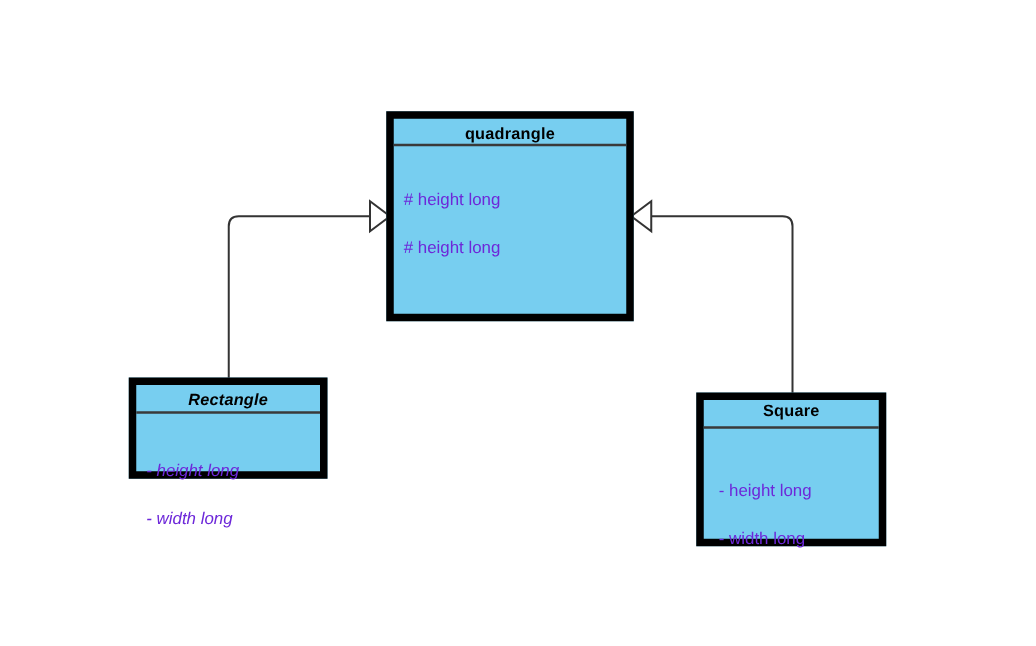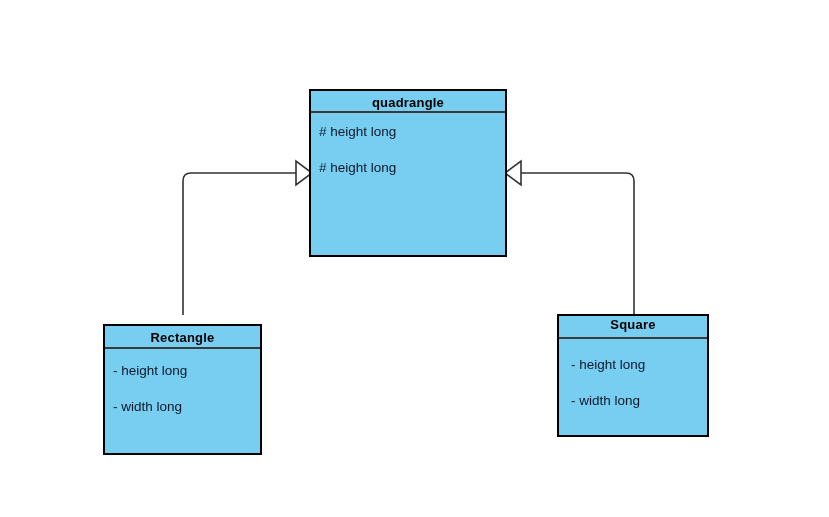--- a/index.html
+++ b/index.html
@@ -23,61 +23,63 @@
     left: 0;
     top: 0;
     width: 829px;
     height: 517px;
     pointer-events: none;
   }
   .uml-class {
     position: absolute;
     box-sizing: border-box;
     background: #77cef0;
-    border: 2px solid #000000;
+    border: 6px solid #000000;
     z-index: 2;
   }
   .uml-title {
     box-sizing: border-box;
     text-align: center;
     font-weight: bold;
     font-size: 13px;
     color: #000000;
     border-bottom: 2px solid #3a3a3a;
     line-height: 1;
     letter-spacing: 0.2px;
   }
   .uml-body {
     box-sizing: border-box;
     padding: 12px 0 0 8px;
   }
   .uml-attr {
     font-size: 13.5px;
-    color: #0f172a;
+    color: #6d28d9;
     line-height: 1;
     margin-bottom: 22px;
     white-space: nowrap;
+    margin-top: 24px;
   }
   
   #class-quadrangle {
     left: 309px;
     top: 89px;
     width: 198px;
     height: 168px;
   }
   #class-quadrangle .uml-title {
     height: 22px;
     padding-top: 5px;
   }
   
   #class-rectangle {
     left: 103px;
-    top: 324px;
+    top: 302px;
     width: 159px;
-    height: 131px;
+    height: 81px;
+    font-style: italic;
   }
   #class-rectangle .uml-title {
     height: 23px;
     padding-top: 5px;
   }
   #class-rectangle .uml-body {
     padding-top: 15px;
   }
   
   #class-square {

